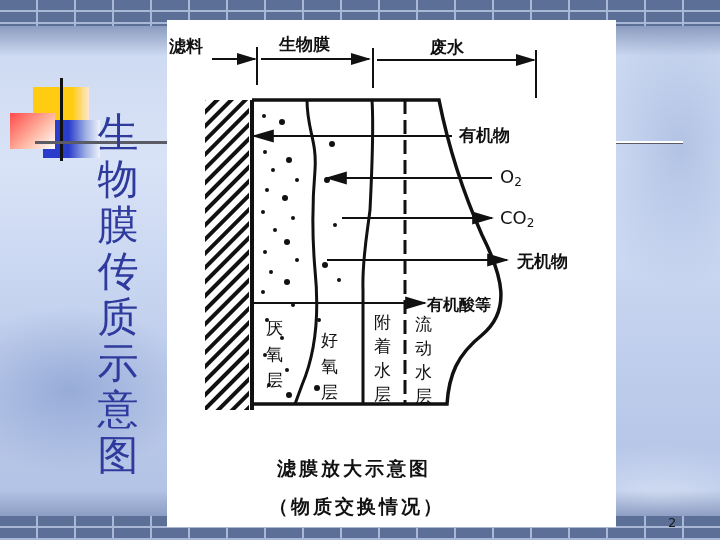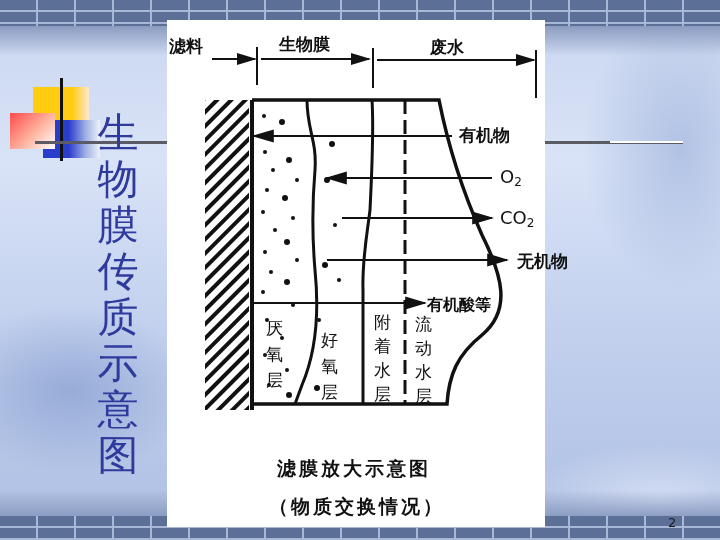--- a/index.html
+++ b/index.html
@@ -30,21 +30,21 @@
         background:linear-gradient(135deg,#ff4a4a 0%, #ffb4a0 55%, #ffffff 100%); }
   .sq-blue { left:43px; top:120px; width:57px; height:38px;
         background:linear-gradient(90deg,#2a3ccc 0 45%, #9fb0e4 75%, #eef2fb 100%); }
   .line-v { left:60px; top:78px; width:3px; height:83px; background:#111; }
   .line-h { left:35px; top:141px; width:648px; height:3px; background:#5b5b66; }
   .line-h-white { left:610px; top:141px; width:73px; height:2px; background:#ffffff; }
   .title-vertical { position:absolute; left:93px; top:110px; width:50px;
         color:#2e3a9c; font-size:41px; line-height:46px; text-align:center;
         font-family:"DejaVu Sans", sans-serif; }
   .title-vertical span { display:block; }
-  .panel { position:absolute; left:167px; top:20px; width:378px; height:507px; background:#ffffff; }
+  .panel { position:absolute; left:167px; top:20px; width:449px; height:507px; background:#ffffff; }
   .page-num { position:absolute; left:668px; top:515px; font-size:13px; color:#1b1b1b;
         font-family:"DejaVu Sans", sans-serif; }
   svg text { font-family:"DejaVu Sans", sans-serif; fill:#111; }
 </style>
 </head>
 <body>
 
 <div class="bg"></div>
 <div class="bg-mist"></div>
 <div class="brick-top"></div>

